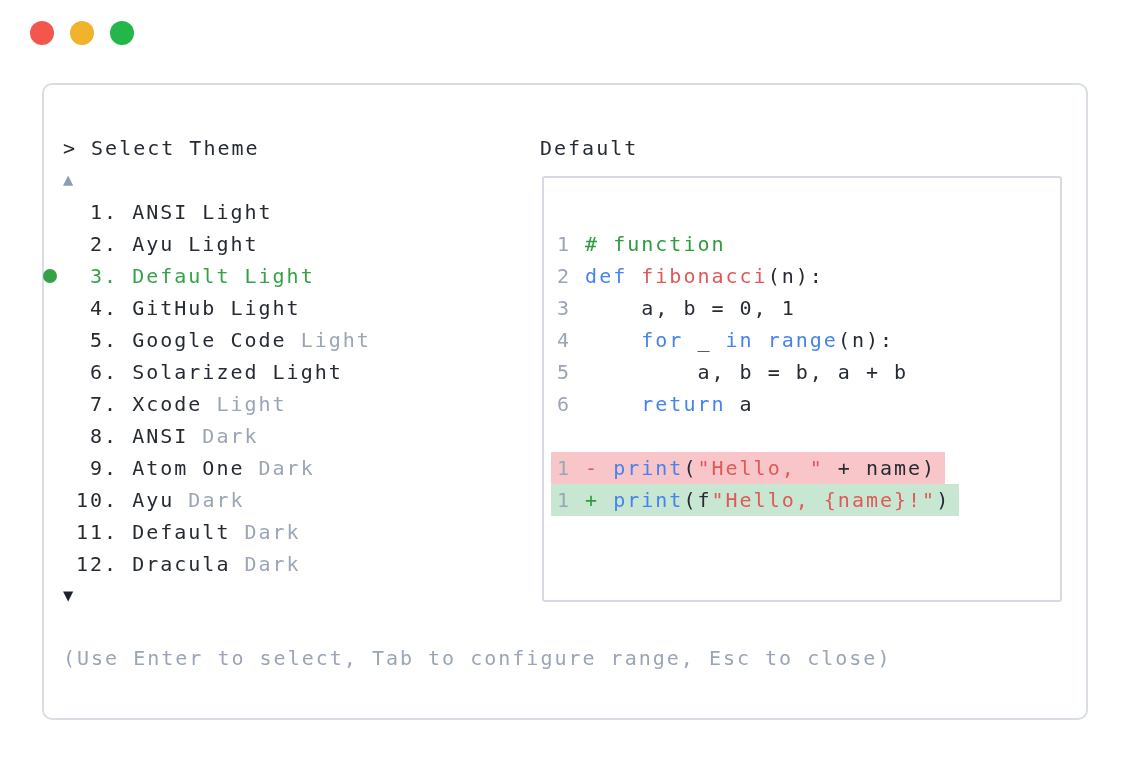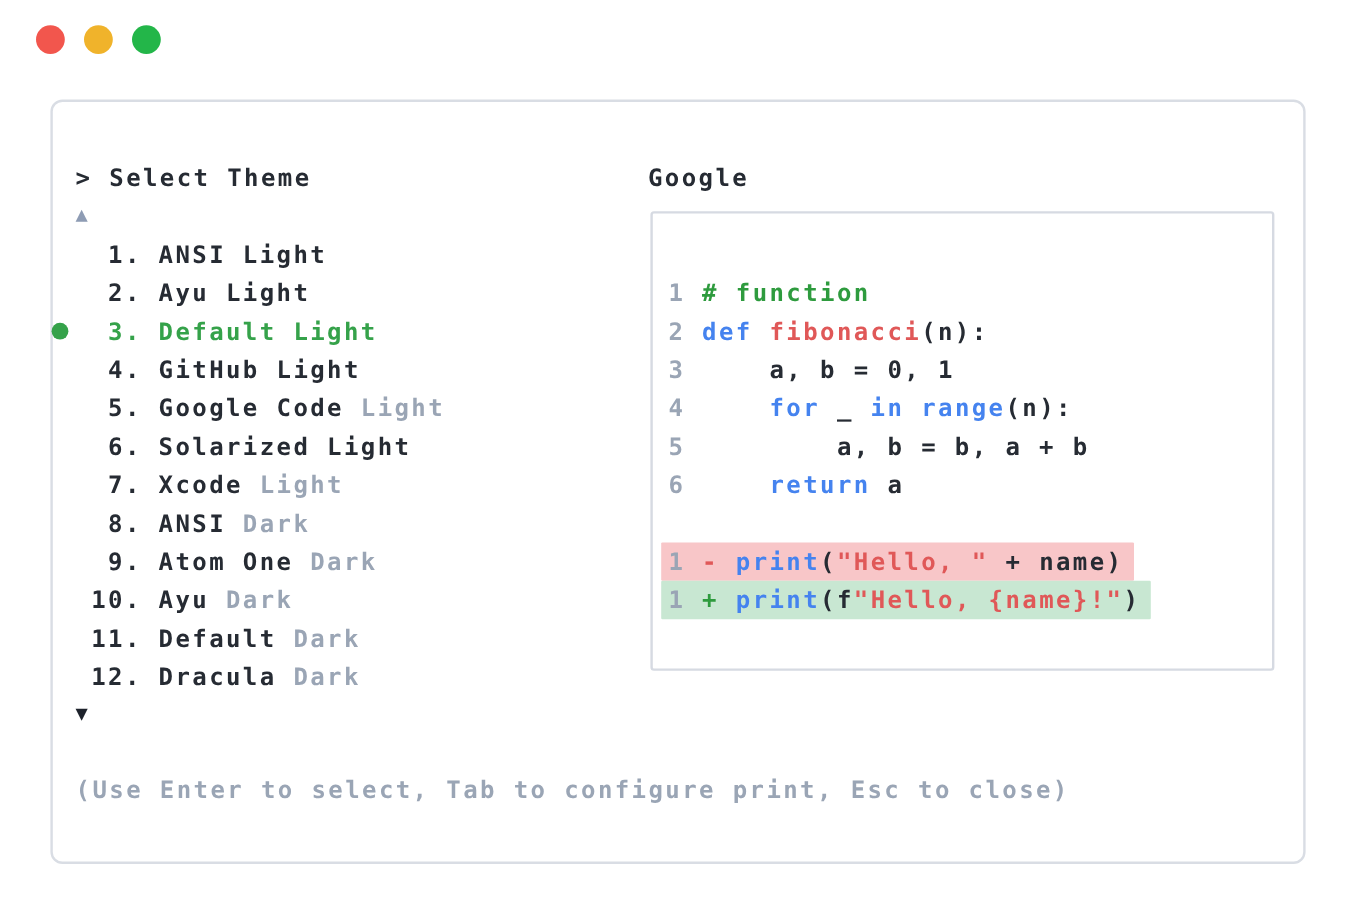--- a/index.html
+++ b/index.html
@@ -1,19 +1,19 @@
 <!DOCTYPE html>
 <html style="--text: #262b33; --muted: #9aa5b5; --sel: #35a24a; --comment: #2e9b3e; --kw: #4583ef; --fname: #e05858; --str: #e05858; --delbg: #f8c6c8; --addbg: #c8e7d2; --border: #d9dde4; --border2: #d6dae2; --arrowup: #8e9cb4; --arrowdown: #1d222b;"><head>
 <meta charset="utf-8">
 <style>
   * { margin:0; padding:0; box-sizing:border-box; }
   html,body { width:1129px; height:757px; background:#ffffff; overflow:hidden; }
   body { font-family:"DejaVu Sans Mono", monospace; color:var(--text); }
 
-  .mono { font-size:20px; line-height:32px; letter-spacing:2px; white-space:pre;font-weight:bold; }
+  .mono { font-size:20px; line-height:32px; letter-spacing:2px; white-space:pre; }
 
   .traffic { position:absolute; top:21px; left:30px; display:flex; gap:16px; }
   .tl-dot { width:24px; height:24px; border-radius:50%; display:inline-block; }
 
   .panel {
     position:absolute; left:42px; top:83px; width:1046px; height:637px;
     border:2px solid var(--border); border-radius:10px; background:#ffffff;
   }
 
   .prompt { position:absolute; left:19px; top:47px; color:var(--text); }
@@ -23,21 +23,21 @@
   .theme-list { position:absolute; left:32px; top:111px; }
   .trow { position:relative; height:32px; line-height:32px; white-space:pre; color:var(--text); cursor:default; }
   .trow .muted { color:var(--muted); }
   .trow.selected { color:var(--sel); }
   .sel-dot { position:absolute; left:-33px; top:9px; width:14px; height:14px; border-radius:50%; background:var(--sel); }
 
   .hint { position:absolute; left:19px; top:557px; color:var(--muted); }
 
   .preview-label { position:absolute; left:496px; top:47px; color:var(--text); }
   .preview-box {
-    position:absolute; left:498px; top:91px; width:520px; height:383px;
+    position:absolute; left:498px; top:91px; width:520px; height:426px;
     border:2px solid var(--border2); border-radius:3px; background:#ffffff;
     padding:50px 0 16px 13px; overflow:hidden;
   }
   .cl { height:32px; line-height:32px; white-space:pre; color:var(--text); }
   .ln { color:var(--muted); }
   .tok-p { color:var(--text); }
   .tok-c { color:var(--comment); }
   .tok-k { color:var(--kw); }
   .tok-f { color:var(--fname); }
   .tok-s { color:var(--str); }
@@ -54,17 +54,17 @@
     <span class="tl-dot" style="background: rgb(242, 86, 77);"></span>
     <span class="tl-dot" style="background: rgb(240, 179, 43);"></span>
     <span class="tl-dot" style="background: rgb(35, 182, 73);"></span>
   </div>
 
 <div class="panel mono">
   <div class="prompt">&gt; Select Theme</div>
   <div class="arrow-up">▲</div>
   <div class="theme-list"><div class="trow"><span> 1. ANSI Light</span></div><div class="trow"><span> 2. Ayu Light</span></div><div class="trow selected"><span class="sel-dot"></span><span> 3. Default Light</span></div><div class="trow"><span> 4. GitHub Light</span></div><div class="trow"><span> 5. Google Code</span><span class="muted"> Light</span></div><div class="trow"><span> 6. Solarized Light</span></div><div class="trow"><span> 7. Xcode</span><span class="muted"> Light</span></div><div class="trow"><span> 8. ANSI</span><span class="muted"> Dark</span></div><div class="trow"><span> 9. Atom One</span><span class="muted"> Dark</span></div><div class="trow"><span>10. Ayu</span><span class="muted"> Dark</span></div><div class="trow"><span>11. Default</span><span class="muted"> Dark</span></div><div class="trow"><span>12. Dracula</span><span class="muted"> Dark</span></div></div>
   <div class="arrow-down">▼</div>
-  <div class="hint">(Use Enter to select, Tab to configure print, Esc to close)</div>
+  <div class="hint">(Use Enter to select, Tab to configure range, Esc to close)</div>
 
-  <div class="preview-label">Google</div>
+  <div class="preview-label">Default</div>
   <div class="preview-box"><div class="cl"><span class="ln">1 </span><span class="tok-c"># function</span></div><div class="cl"><span class="ln">2 </span><span class="tok-k">def</span><span class="tok-p"> </span><span class="tok-f">fibonacci</span><span class="tok-p">(n):</span></div><div class="cl"><span class="ln">3 </span><span class="tok-p">    a, b = 0, 1</span></div><div class="cl"><span class="ln">4 </span><span class="tok-p">    </span><span class="tok-k">for</span><span class="tok-p"> _ </span><span class="tok-k">in</span><span class="tok-p"> </span><span class="tok-k">range</span><span class="tok-p">(n):</span></div><div class="cl"><span class="ln">5 </span><span class="tok-p">        a, b = b, a + b</span></div><div class="cl"><span class="ln">6 </span><span class="tok-p">    </span><span class="tok-k">return</span><span class="tok-p"> a</span></div><div class="cl"> </div><div class="cl"><span class="hl hl-del"><span class="ln">1 </span><span class="sign-del">- </span><span class="tok-k">print</span><span class="tok-p">(</span><span class="tok-s">"Hello, "</span><span class="tok-p"> + name)</span></span></div><div class="cl"><span class="hl hl-add"><span class="ln">1 </span><span class="sign-add">+ </span><span class="tok-k">print</span><span class="tok-p">(f</span><span class="tok-s">"Hello, {name}!"</span><span class="tok-p">)</span></span></div></div>
 </div>
 
 </body></html>

